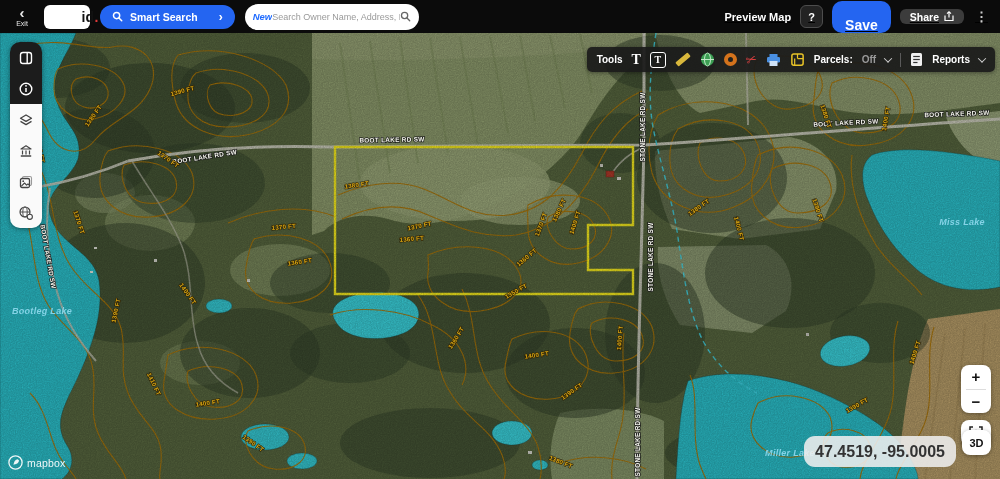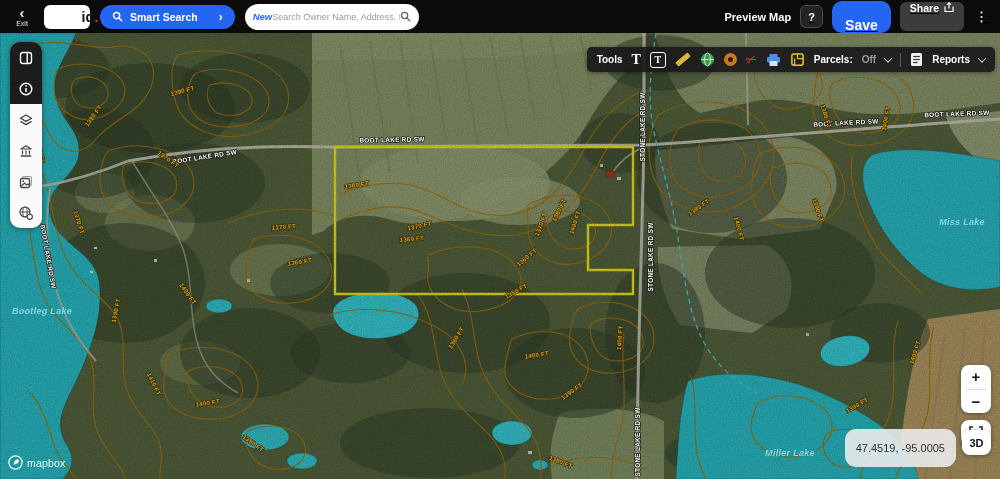--- a/index.html
+++ b/index.html
@@ -23,22 +23,22 @@
   .newbadge { color:#1f6bff; font-style:italic; font-weight:700; font-size:9.5px; white-space:nowrap; }
   .searchpill input { border:none; outline:none; flex:1; font-size:9px; color:#555; min-width:0;
                       font-family:"Liberation Sans", sans-serif; }
   .searchpill input::placeholder { color:#9a9a9a; }
   .tb-right { margin-left:auto; display:flex; align-items:center; gap:9px;text-decoration:underline; }
   .preview { color:#fff; font-weight:700; font-size:11px; }
   .btn-help { width:23px; height:23px; background:#232323; border:1px solid #4d4d4d; border-radius:6px;
               color:#fff; font-weight:700; font-size:11px; display:flex; align-items:center; justify-content:center; cursor:pointer; }
   .btn-save { height:23px; background:#2465f1; border:none; border-radius:10px; color:#fff; font-weight:700;
               font-size:14px; padding:16px 13px; cursor:pointer; }
-  .btn-share { height:29px; background:#3c3c3c; border:none; border-radius:6px; color:#fff; font-weight:700;
-               font-size:10.5px; padding:0 10px; display:flex; align-items:flex-start; gap:5px; cursor:pointer; }
+  .btn-share { height:15px; background:#3c3c3c; border:none; border-radius:6px; color:#fff; font-weight:700;
+               font-size:10.5px; padding:0 10px; display:flex; align-items:center; gap:5px; cursor:pointer; }
   .kebab { color:#cfcfcf; font-size:13px; font-weight:700; cursor:pointer; padding:0 2px; }
 
   
   #sidebar { position:absolute; left:10px; top:42px; width:32px; border-radius:10px; overflow:hidden;
              box-shadow:0 1px 5px rgba(0,0,0,.45); z-index:40; }
   .sb-top { background:#1c1c1c; }
   .sb-bot { background:#fafafa; }
   .sb-item { width:32px; height:31px; display:flex; align-items:center; justify-content:center; cursor:pointer; }
 
   
@@ -60,23 +60,23 @@
 
   
   .ctrl { position:absolute; background:#fff; border-radius:8px; box-shadow:0 1px 4px rgba(0,0,0,.35); z-index:40; }
   #zoomctl { right:9px; bottom:66px; width:30px; height:48px; display:flex; flex-direction:column; }
   #zoomctl .zbtn { flex:1; display:flex; align-items:center; justify-content:center; font-size:15px; font-weight:700;
                    color:#111; cursor:pointer; }
   #zoomctl .zdiv { height:1px; background:#ddd; margin:0 5px; }
   #focusbtn { right:9px; bottom:33px; width:30px; height:26px; display:flex; align-items:center; justify-content:center; cursor:pointer; }
   #btn3d { right:9px; bottom:24px; width:29px; height:25px; display:flex; align-items:center; justify-content:center;
            font-weight:800; font-size:11px; color:#111; cursor:pointer; }
-  #coords { position:absolute; right:44px; bottom:12px; height:38px; background:rgba(238,238,238,.88);
-            border-radius:11px; display:flex; align-items:center; padding:0 11px; font-size:11px; color:#333;
-            z-index:40; font-weight:400; }
+  #coords { position:absolute; right:44px; bottom:12px; height:31px; background:rgba(238,238,238,.88);
+            border-radius:11px; display:flex; align-items:center; padding:0 11px; font-size:16px; color:#333;
+            z-index:40; font-weight:700; }
 
   
   #mapboxlogo { position:absolute; left:8px; bottom:9px; display:flex; align-items:center; gap:4px; z-index:40;
                 opacity:.92; }
   #mapboxlogo .txt { color:#fff; font-weight:400; font-size:10.5px; letter-spacing:.2px; }
 
   
   #map { position:absolute; top:33px; left:0; width:1000px; height:446px; }
   svg text { font-family:"Liberation Sans", sans-serif; }
   .ctour-lbl { font-size:6.2px; font-weight:700; fill:#d8a411; paint-order:stroke; stroke:rgba(45,33,5,.85);

